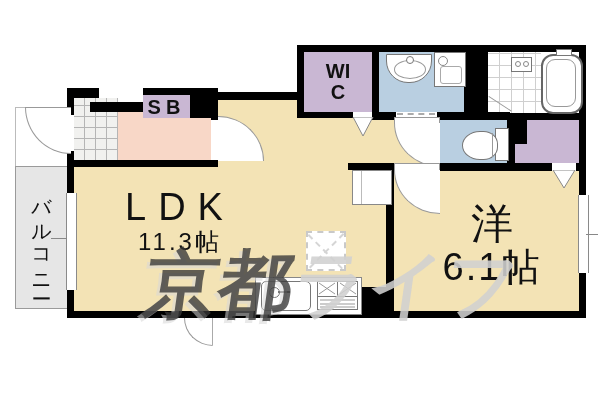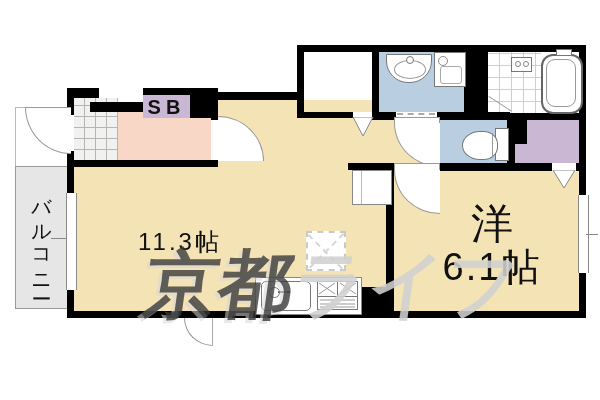--- a/index.html
+++ b/index.html
@@ -45,20 +45,23 @@
     <div class="lbl" style="position:static;writing-mode:vertical-rl;font-size:20px;letter-spacing:3px;">バルコニー</div>
   </div>
 
   <div class="fill beige" style="left:218px;top:100px;width:168px;height:67px;"></div>
   <div class="fill beige" style="left:74px;top:167px;width:312px;height:144px;"></div>
   <div class="fill beige" style="left:379px;top:118px;width:58px;height:45px;"></div>
   <div class="fill beige" style="left:394px;top:171px;width:185px;height:140px;"></div>
 
   <div class="fill genkan" style="left:74px;top:98px;width:44px;height:62px;"></div>
   <div class="fill pink" style="left:118px;top:103px;width:93px;height:57px;"></div>
+  <div class="fill purple" style="left:304px;top:52px;width:68px;height:60px;display:flex;align-items:center;justify-content:center;">
+    <div style="width:26px;word-break:break-all;text-align:center;font-size:20px;font-weight:600;line-height:21px;">WIC</div>
+  </div>
   <div class="fill blue" style="left:379px;top:52px;width:85px;height:60px;"></div>
   <div class="fill blue" style="left:437px;top:120px;width:70px;height:43px;"></div>
   <div class="fill purple" style="left:527px;top:120px;width:52px;height:45px;"></div>
   <div class="fill purple" style="left:515px;top:142px;width:12px;height:23px;"></div>
   <div class="fill bathtiles" style="left:488px;top:52px;width:91px;height:61px;"></div>
   <div class="fill" style="left:541px;top:52px;width:38px;height:61px;background:#fff;"></div>
 
   <div class="wall" style="left:67px;top:88px;width:32px;height:10px;"></div>
   <div class="wall" style="left:90px;top:102px;width:53px;height:10px;"></div>
   <div class="wall" style="left:143px;top:88px;width:74px;height:10px;"></div>
@@ -163,20 +166,21 @@
   </div>
   <div class="abs" style="left:306px;top:231px;width:36px;height:36px;background:#fff;border:2px dashed #c9c9c9;">
     <div class="abs" style="left:1px;top:1px;width:48px;height:0;border-top:2px dashed #d5d5d5;transform:rotate(45deg);transform-origin:left top;"></div>
     <div class="abs" style="left:1px;top:34px;width:48px;height:0;border-top:2px dashed #d5d5d5;transform:rotate(-45deg);transform-origin:left top;"></div>
   </div>
 
   <div class="lbl smlbl" style="left:143px;top:95px;width:47px;height:23px;display:flex;align-items:center;justify-content:center;background:#c9b7d3;">
     <span>SB</span>
   </div>
 
+  <div class="lbl" style="left:75px;top:188px;width:210px;text-align:center;font-size:38px;letter-spacing:12px;">LDK</div>
   <div class="lbl" style="left:75px;top:230px;width:210px;text-align:center;font-size:24px;letter-spacing:3px;">11.3帖</div>
   <div class="lbl" style="left:437px;top:203px;width:110px;text-align:center;font-size:42px;">洋</div>
   <div class="lbl" style="left:410px;top:248px;width:164px;text-align:center;font-size:38px;letter-spacing:2px;">6.1帖</div>
 
   <div id="watermark">
     <span id="wm1">京都</span><span id="wm2">ライフ</span>
   </div>
 
 </div>
 

